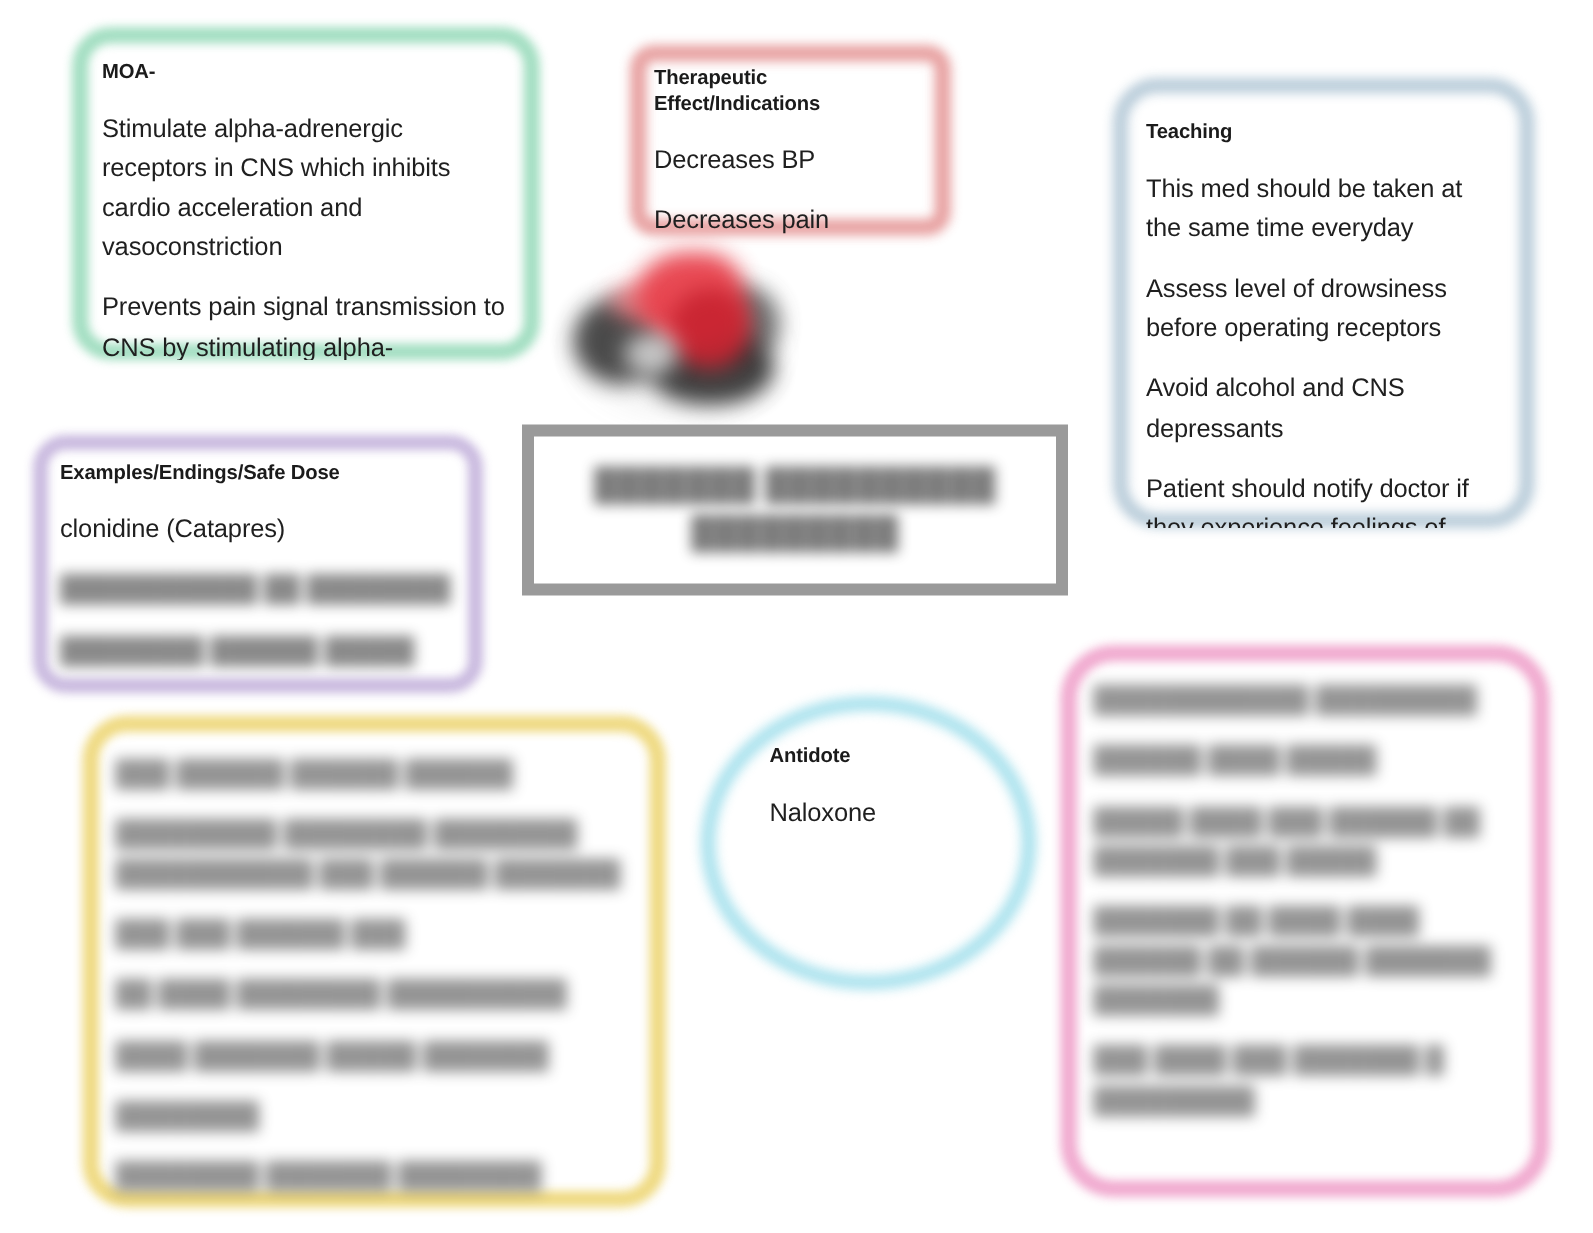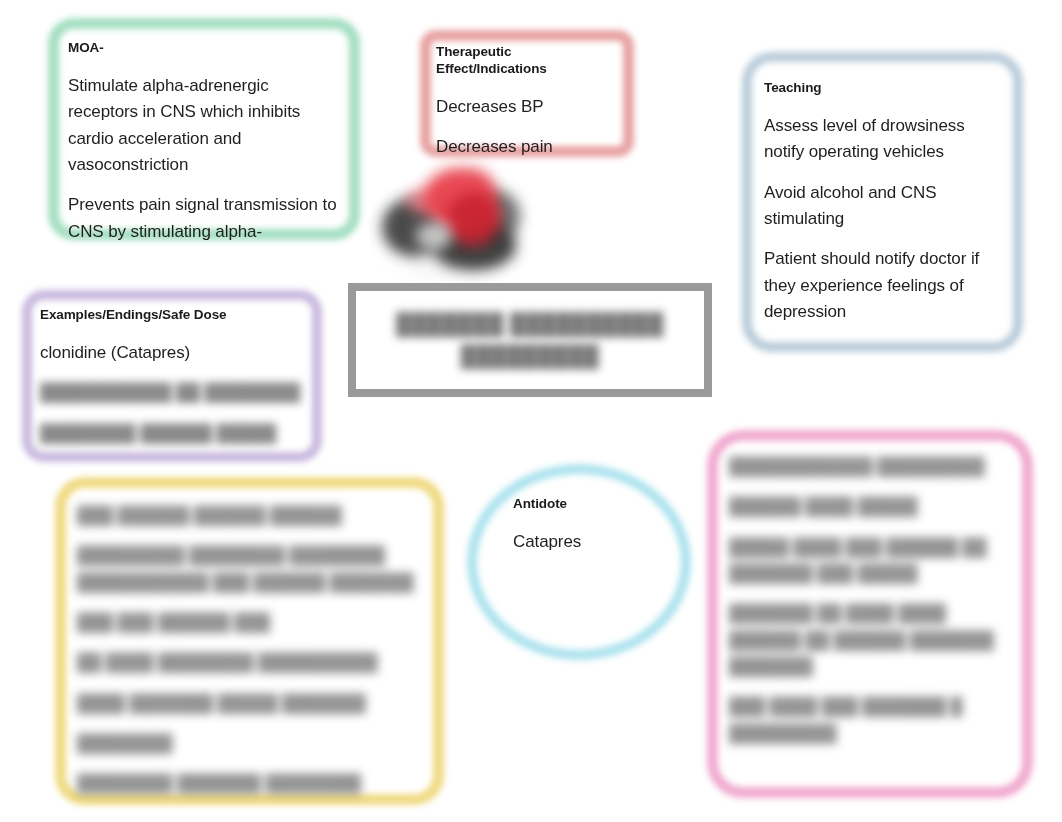--- a/index.html
+++ b/index.html
@@ -290,22 +290,23 @@
     <div class="blob b-red3"></div>
     <div class="blob b-red1"></div>
     <div class="blob b-red2"></div>
     <div class="blob b-light"></div>
   </div>
 
   <div class="card" id="teaching-card">
     <div class="glow"></div>
     <div class="inner">
       <div class="card-title">Teaching</div>
-      <div class="card-line">Assess level of drowsiness notify operating vehicles</div>
-      <div class="card-line">Avoid alcohol and CNS stimulating</div>
+      <div class="card-line">This med should be taken at the same time everyday</div>
+      <div class="card-line">Assess level of drowsiness before operating receptors</div>
+      <div class="card-line">Avoid alcohol and CNS depressants</div>
       <div class="card-line">Patient should notify doctor if they experience feelings of depression</div>
     </div>
   </div>
 
   <div class="card" id="examples-card">
     <div class="glow"></div>
     <div class="inner">
       <div class="card-title">Examples/Endings/Safe Dose</div>
       <div class="card-line">clonidine (Catapres)</div>
       <div class="card-line redacted">███████████ ██ ████████</div>
@@ -329,21 +330,21 @@
       <div class="card-line redacted-strong">████████</div>
       <div class="card-line redacted-strong">████████ ███████ ████████</div>
       <div class="card-line redacted-strong">██████ ████████</div>
     </div>
   </div>
 
   <div class="card" id="antidote-card">
     <div class="glow"></div>
     <div class="inner">
       <div class="card-title">Antidote</div>
-      <div class="card-line">Catapres</div>
+      <div class="card-line">Naloxone</div>
     </div>
   </div>
 
   <div class="card" id="nursing-card">
     <div class="glow"></div>
     <div class="inner">
       <div class="card-line redacted-strong">████████████ █████████</div>
       <div class="card-line redacted-strong">██████ ████ █████</div>
       <div class="card-line redacted-strong">█████ ████ ███ ██████ ██ ███████ ███ █████</div>
       <div class="card-line redacted-strong">███████ ██ ████ ████ ██████ ██ ██████ ███████ ███████</div>

